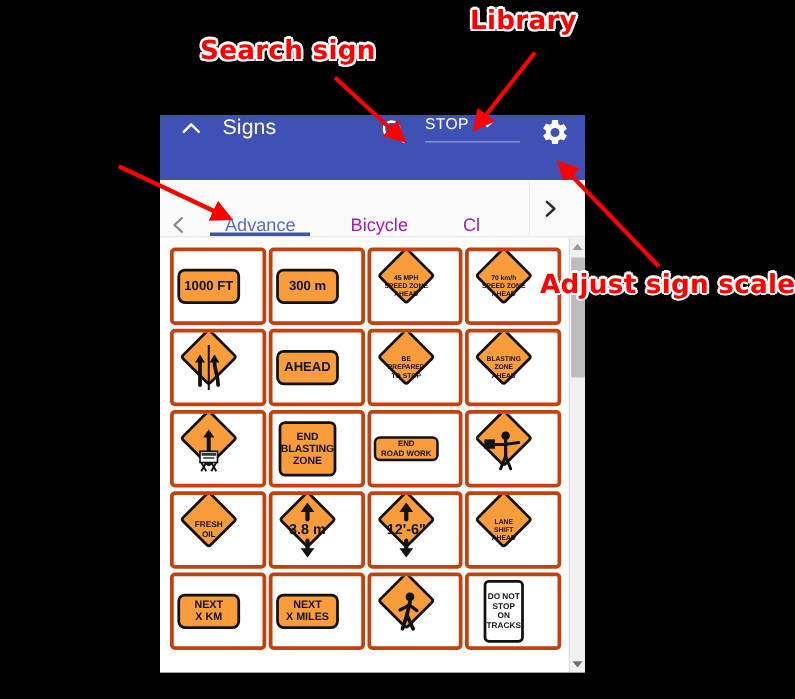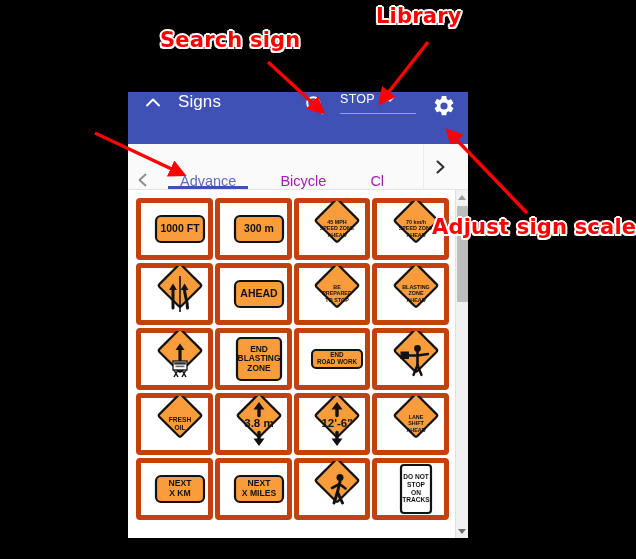--- a/index.html
+++ b/index.html
@@ -149,23 +149,23 @@
     background: #ffffff;
   }
   .sign-grid {
     display: grid;
     grid-template-columns: repeat(4, 1fr);
     gap: 3px 2px;
   }
   .sign-tile {
     height: 62px;
     background: #ffffff;
-    border: 5px solid #c2410c;
+    border: 3px solid #c2410c;
     border-radius: 4px;
-    display: flex; align-items: center; justify-content: flex-end;
+    display: flex; align-items: center; justify-content: flex-start;
     cursor: pointer;
   }
   .sign-tile svg { display: block; }
 
   
   .scrollbar {
     width: 13px;
     flex: 0 0 auto;
     background: #f1f1f1;
     border-left: 1px solid #e0e0e0;

